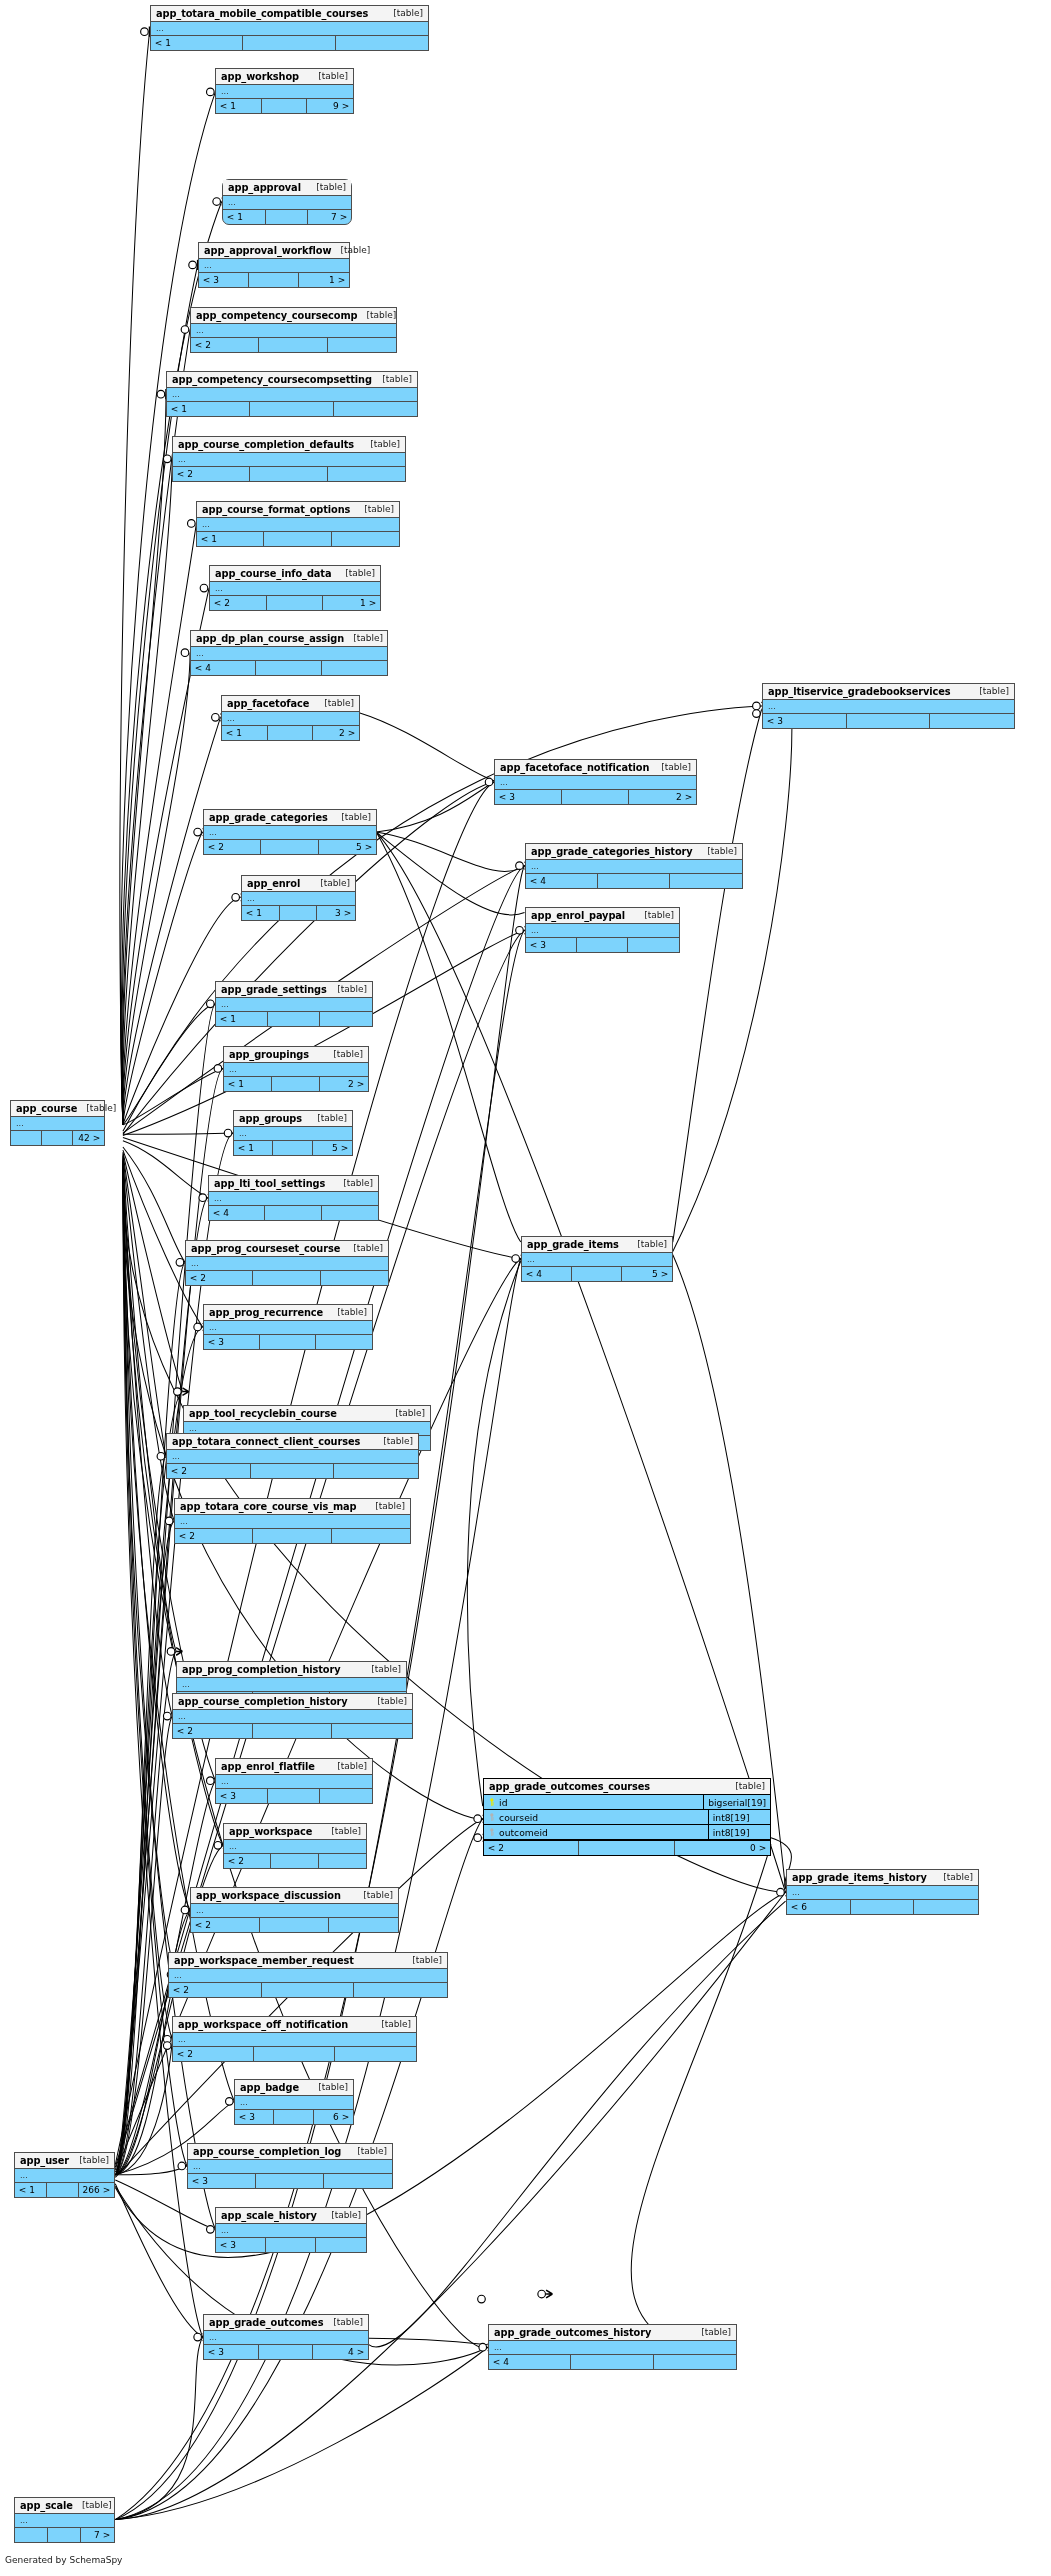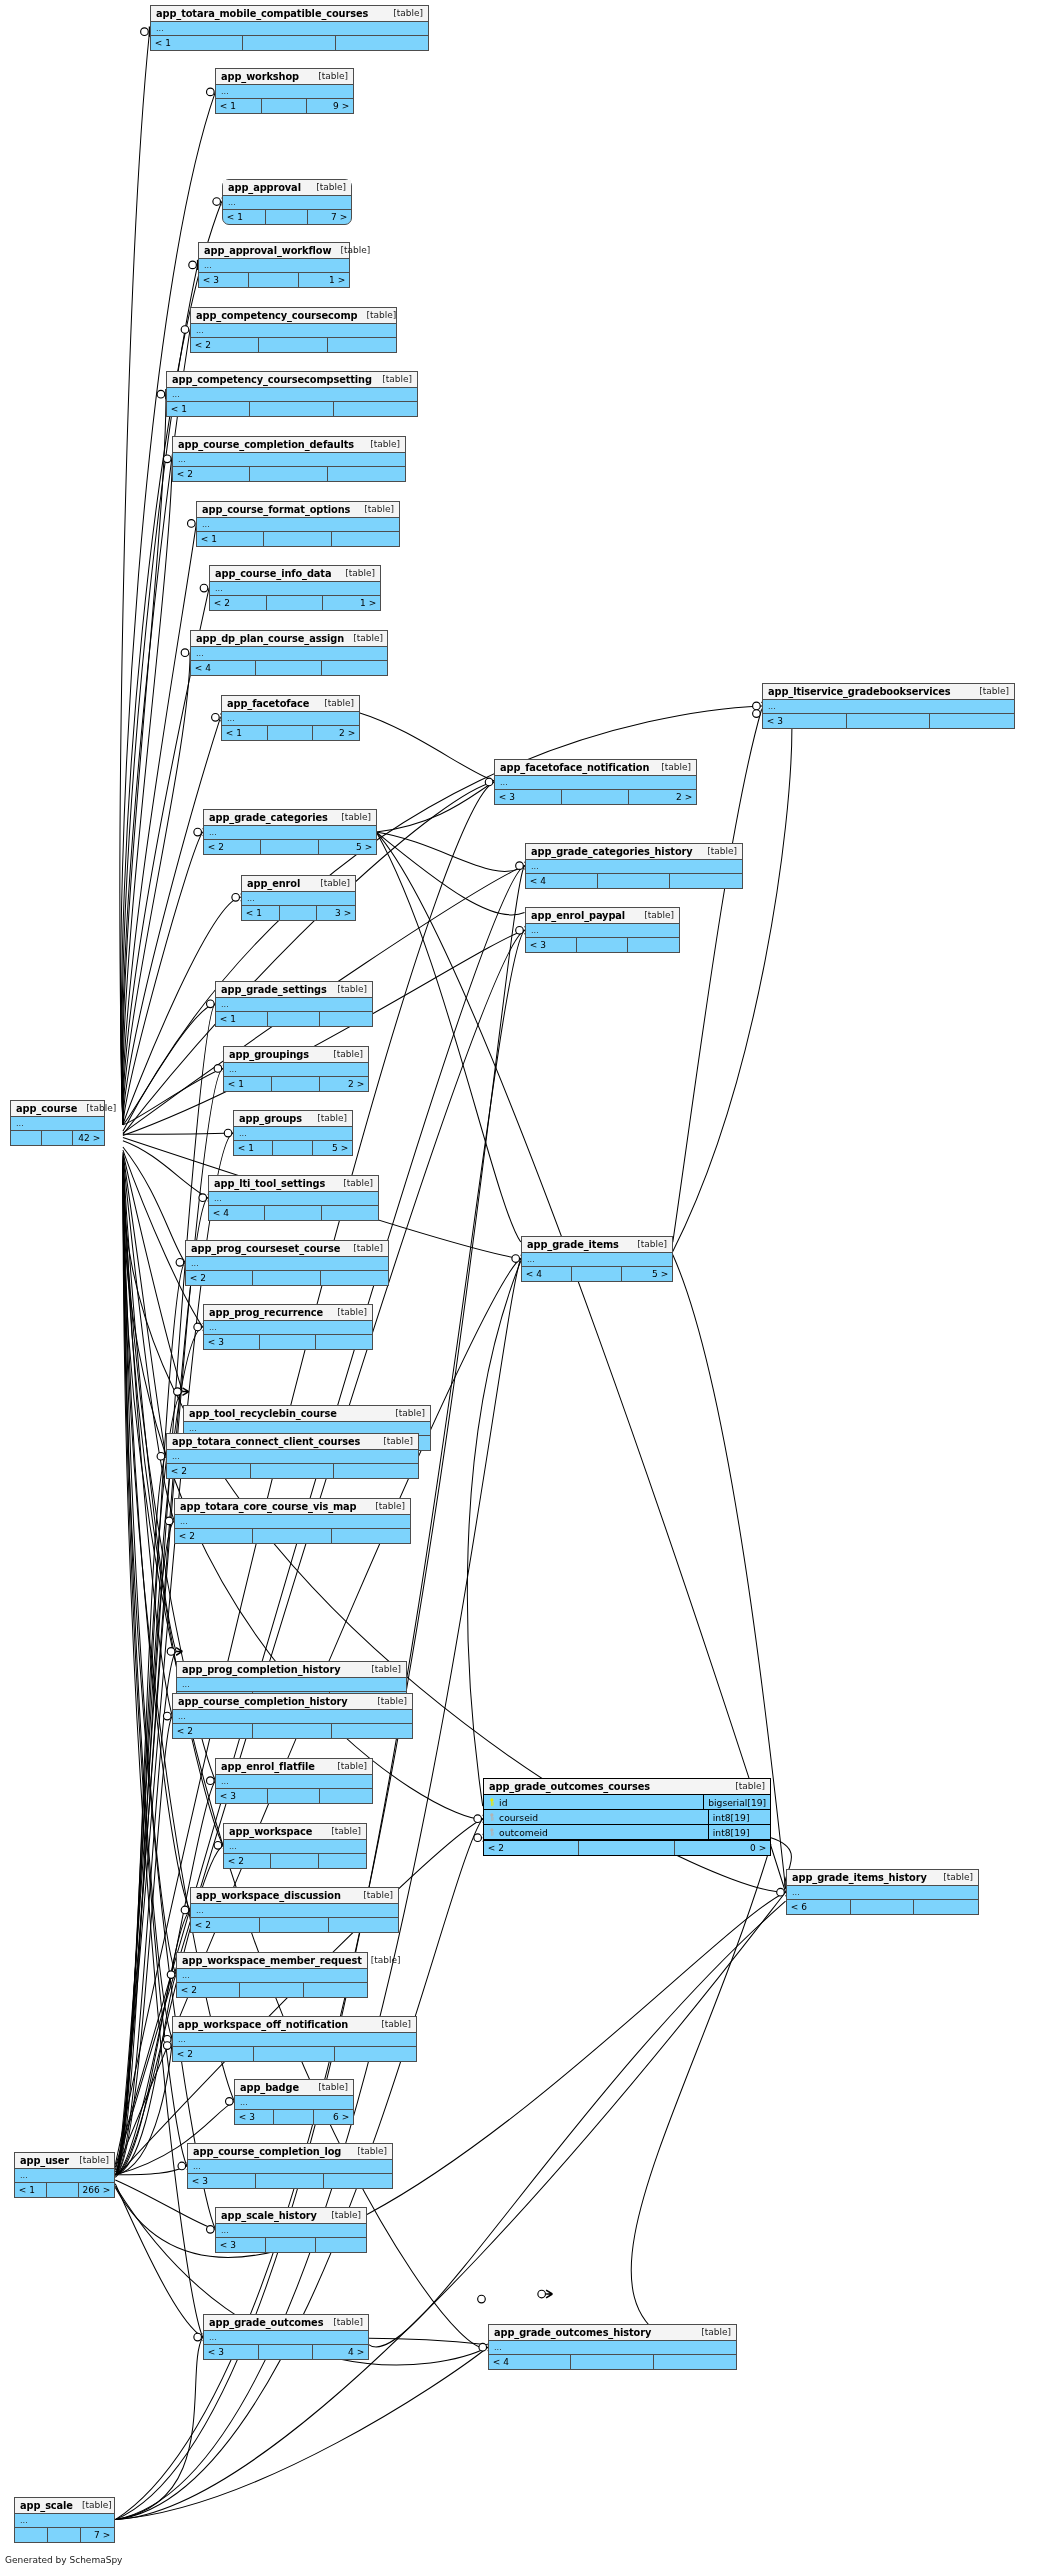--- a/index.html
+++ b/index.html
@@ -783,21 +783,21 @@
         <span class="tname">app_grade_items_history</span>
         <span class="ttag">[table]</span>
       </div>
       <div class="node-body">...</div>
       <div class="node-foot">
         <span class="foot-cell">&lt; 6</span>
         <span class="foot-cell"></span>
         <span class="foot-cell"></span>
       </div>
     </div>
-    <div class="node" style="left: 176px; top: 1952px; width: 192px;">
+    <div class="node" style="left: 168px; top: 1952px; width: 280px;">
       <div class="node-title">
         <span class="tname">app_workspace_member_request</span>
         <span class="ttag">[table]</span>
       </div>
       <div class="node-body">...</div>
       <div class="node-foot">
         <span class="foot-cell">&lt; 2</span>
         <span class="foot-cell"></span>
         <span class="foot-cell"></span>
       </div>

